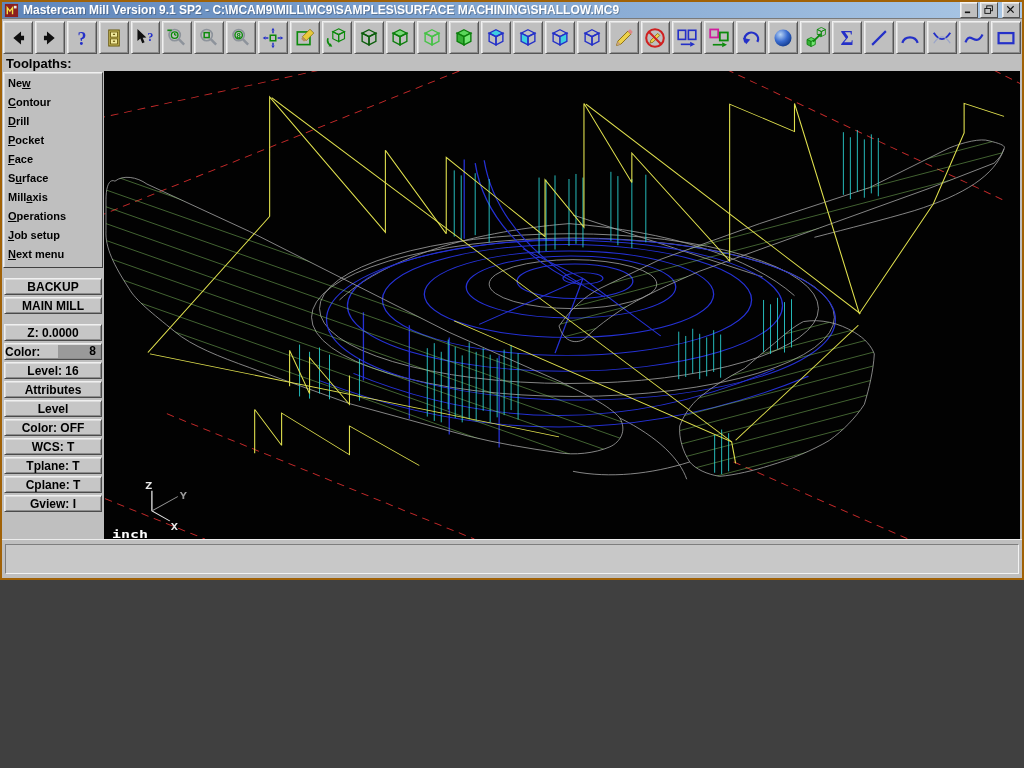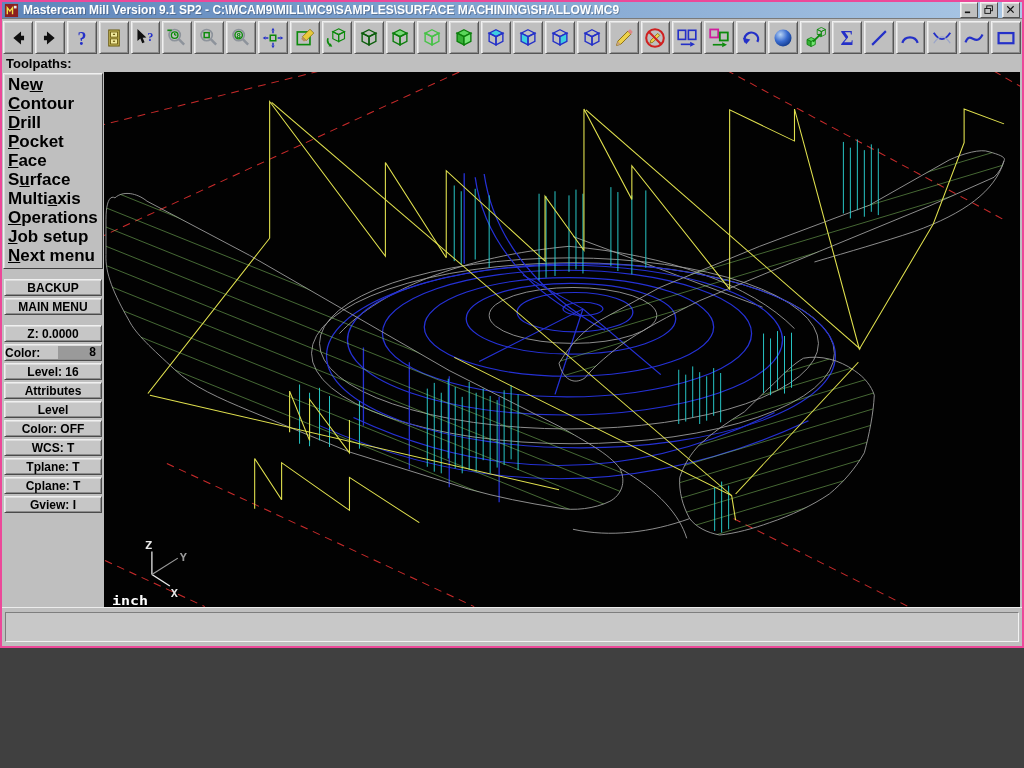--- a/index.html
+++ b/index.html
@@ -1,16 +1,16 @@
 <!DOCTYPE html>
 <html style="--background: #020202; --toolpath_cyan: #2bd8d8; --accent_green: #8fd86a; --toolpath_yellow: #e0e04e; --geometry_blue: #2531d4; --outline_gray: #9a9a9a; --boundary_red: #c62a2a;"><head>
 <meta charset="utf-8">
 <style>
   html,body{margin:0;padding:0;background:#404040;}
-  .window{width:1024px;height:648px;box-sizing:border-box;border:2px solid #ec4899;
+  .window{width:1024px;height:580px;box-sizing:border-box;border:2px solid #a16207;
     font-family:"Liberation Sans",sans-serif;display:flex;flex-direction:column;background:#8b5cf6;}
   
   .titlebar{height:18px;display:flex;align-items:center;padding:0 2px;
     background:linear-gradient(90deg,#5f86bb 0%,#7fa3cf 45%,#aac7e5 100%);border-bottom:1px solid #7a7a7a;}
   .app-icon{width:15px;height:15px;margin-right:4px;display:flex;align-items:center;}
   .title-text{color:#fff;font-weight:bold;font-size:12px;white-space:nowrap;overflow:hidden;flex:1;
     text-shadow:1px 1px 0 rgba(0,0,0,.25);}
   .win-controls{display:flex;gap:2px;}
   .wbtn{width:16px;height:14px;background:#bfbfbf;display:flex;align-items:center;justify-content:center;
     border:1px solid;border-color:#f2f2f2 #505050 #505050 #f2f2f2;box-shadow:inset 1px 1px 0 #dcdcdc;}
@@ -21,21 +21,21 @@
     background:#bfbfbf;border:1px solid;border-color:#f0f0f0 #565656 #565656 #f0f0f0;
     box-shadow:inset 1px 1px 0 #d9d9d9, inset -1px -1px 0 #8c8c8c;}
   
   .tp-header{height:20px;background:#bfbfbf;display:flex;align-items:flex-start;padding-left:4px;
     font-weight:bold;font-size:13px;color:#000;}
   
   .main{display:flex;height:651px;}
   .sidebar{width:102px;background:#bfbfbf;display:flex;flex-direction:column;padding:1px;box-sizing:border-box;}
   .menu-panel{border:1px solid;border-color:#f0f0f0 #404040 #404040 #f0f0f0;
     box-shadow:inset 1px 1px 0 #d9d9d9;padding:1px 0 3px 0;background:#bfbfbf;}
-  .mitem{height:19px;line-height:19px;padding-left:4px;font-weight:bold;font-size:17px;color:#000;cursor:default;}
+  .mitem{height:19px;line-height:19px;padding-left:4px;font-weight:bold;font-size:11px;color:#000;cursor:default;}
   .u{text-decoration:underline;}
   .btn-stack{margin-top:9px;display:flex;flex-direction:column;}
   .sbtn{height:15px;margin:1px 1px;display:flex;align-items:center;justify-content:center;
     font-weight:bold;font-size:12px;color:#000;background:#c6c6c6;
     border:1px solid;border-color:#f0f0f0 #4a4a4a #4a4a4a #f0f0f0;box-shadow:inset 1px 1px 0 #dcdcdc, inset -1px -1px 0 #8c8c8c;cursor:default;}
   .sbtn.gap{margin-top:9px;}
   .sb-label{}
   .sb-chip{margin-left:auto;width:38px;height:13px;line-height:13px;background:#9a9a9a;text-align:right;padding-right:4px;margin-right:1px;}
   
   .viewport{flex:1;position:relative;background:var(--background,#000);border-right:2px solid #bfbfbf;}
@@ -333,31 +333,31 @@
 
   <div class="main">
     <div class="sidebar">
       <div class="menu-panel">
           <div class="mitem"><span>Ne</span><span class="u">w</span><span></span></div>
           <div class="mitem"><span></span><span class="u">C</span><span>ontour</span></div>
           <div class="mitem"><span></span><span class="u">D</span><span>rill</span></div>
           <div class="mitem"><span></span><span class="u">P</span><span>ocket</span></div>
           <div class="mitem"><span></span><span class="u">F</span><span>ace</span></div>
           <div class="mitem"><span>S</span><span class="u">u</span><span>rface</span></div>
-          <div class="mitem"><span>Multi</span><span class="u">a</span><span>xis</span></div>
+          <div class="mitem"><span>Mill</span><span class="u">a</span><span>xis</span></div>
           <div class="mitem"><span></span><span class="u">O</span><span>perations</span></div>
           <div class="mitem"><span></span><span class="u">J</span><span>ob setup</span></div>
           <div class="mitem"><span></span><span class="u">N</span><span>ext menu</span></div>
         </div>
       <div class="btn-stack">
           <div class="sbtn">
             <span>BACKUP</span>
           </div>
           <div class="sbtn">
-            <span>MAIN MENU</span>
+            <span>MAIN MILL</span>
           </div>
           <div class="sbtn gap">
             <span>Z:  0.0000</span>
           </div>
           <div class="sbtn">
             <span class="sb-label">Color:</span>
             <span class="sb-chip">8</span>
           </div>
           <div class="sbtn">
             <span>Level: 16</span>

